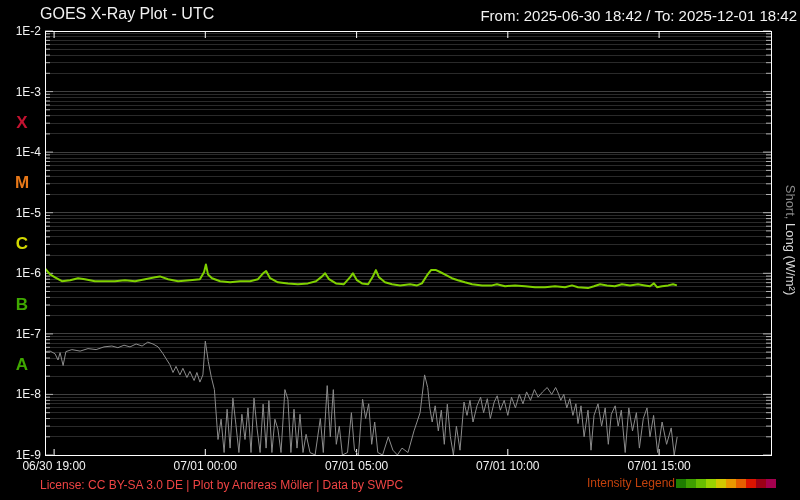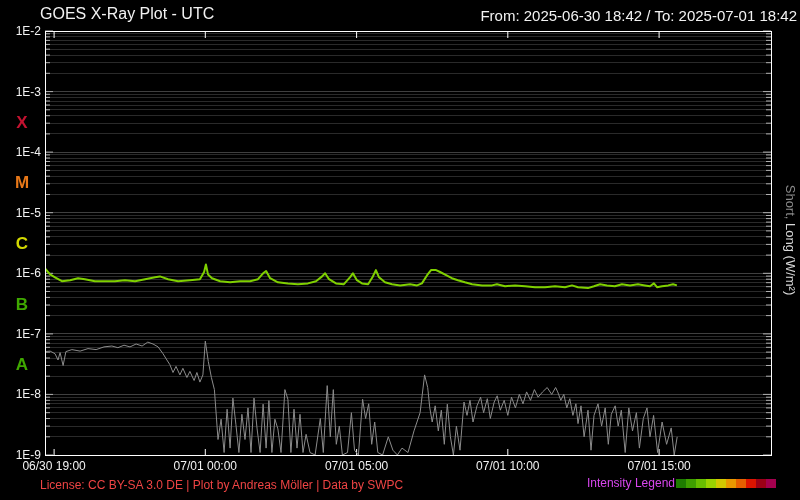--- a/index.html
+++ b/index.html
@@ -2,31 +2,31 @@
 <html><head>
 <meta charset="utf-8">
 <style>
   html,body{margin:0;padding:0;background:#000;}
   body{width:800px;height:500px;position:relative;overflow:hidden;
        font-family:"Liberation Sans",sans-serif;}
   .title{position:absolute;left:40px;top:5px;font-size:16px;color:#f2f2f2;}
   .range{position:absolute;right:3px;top:7px;font-size:15px;color:#f2f2f2;}
   .license{position:absolute;left:40px;top:478px;font-size:12px;color:#ef4444;}
   .legend-wrap{position:absolute;right:24px;top:476px;display:flex;align-items:center;}
-  .legend-label{font-size:12px;color:#d946ef;margin-right:1px;white-space:nowrap;}
+  .legend-label{font-size:12px;color:#c2410c;margin-right:1px;white-space:nowrap;}
   .legend-bar{display:flex;}
   .legend-block{width:10px;height:9px;}
   svg{position:absolute;left:0;top:0;}
   svg text{font-family:"Liberation Sans",sans-serif;}
 </style>
 </head>
 <body>
 
 <div class="title">GOES X-Ray Plot - UTC</div>
-<div class="range">From: 2025-06-30 18:42  /  To: 2025-07-01 18:42</div>
+<div class="range">From: 2025-06-30 18:42  /  To: 2025-12-01 18:42</div>
 
 <svg id="plot" width="800" height="500" viewBox="0 0 800 500">
     <defs>
       <clipPath id="pc">
         <rect x="45" y="31" width="726" height="424"></rect>
       </clipPath>
     </defs>
     <line x1="45" x2="771" y1="436.8" y2="436.8" stroke="#2a2a2a" stroke-width="1" shape-rendering="crispEdges"></line>
     <line x1="45" x2="771" y1="426.1" y2="426.1" stroke="#2a2a2a" stroke-width="1" shape-rendering="crispEdges"></line>
     <line x1="45" x2="771" y1="418.5" y2="418.5" stroke="#2a2a2a" stroke-width="1" shape-rendering="crispEdges"></line>

